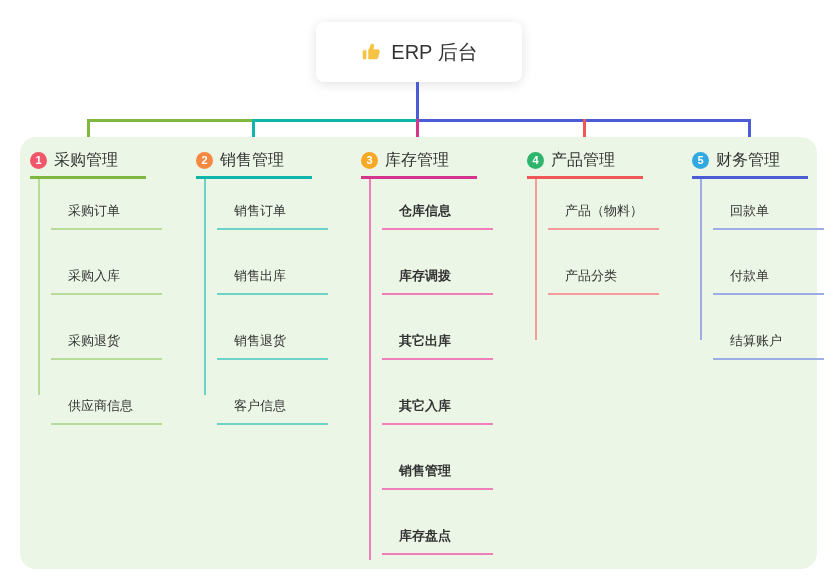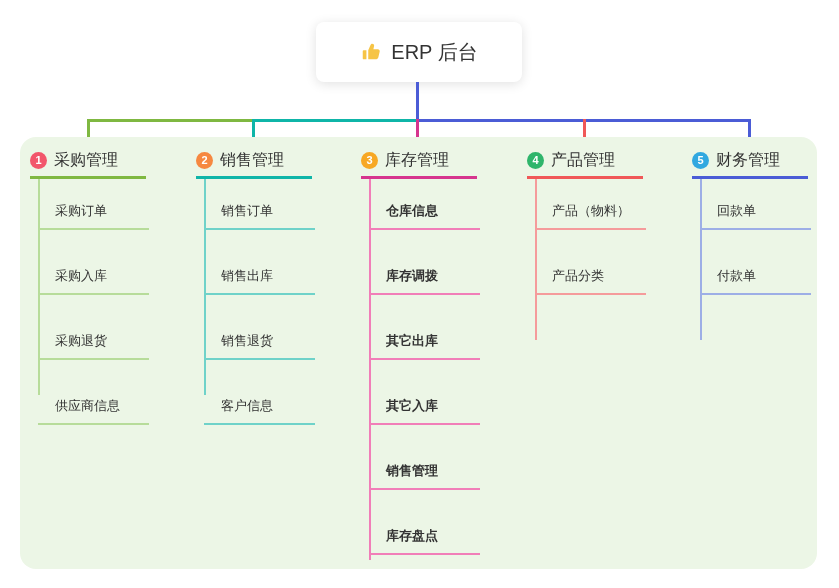--- a/index.html
+++ b/index.html
@@ -37,21 +37,21 @@
   .branch-label{font-size:16px;font-weight:500;color:#333;white-space:nowrap;text-align:right;}
   .badge{width:17px;height:17px;border-radius:50%;color:#fff;font-size:11px;font-weight:bold;
     line-height:17px;text-align:center;flex:0 0 17px;}
 
   .vline{position:absolute;left:8px;top:30px;width:2px;}
   .col1 .vline,.col2 .vline{height:216px;}
   .col3 .vline{height:381px;}
   .col4 .vline,.col5 .vline{height:161px;}
 
   .children{position:relative;}
-  .child{height:55px;display:flex;align-items:flex-end;margin-left:8px;width:fit-content;
+  .child{height:55px;display:flex;align-items:flex-end;margin-left:21px;width:fit-content;
     min-width:80px;padding:0 14px 8px 17px;border-bottom:2px solid #000;font-size:13px;
     color:#333;white-space:nowrap;cursor:pointer;box-sizing:content-box;}
   .children .child:first-child{height:41px;}
 
   
   .col1 .branch-header{border-color:#7fb841;} .col1 .badge{background:#f2566b;}
   .col1 .vline{background:#b7dc9a;} .col1 .child{border-color:#b7dc9a;}
   .col2 .branch-header{border-color:#0fb5a8;} .col2 .badge{background:#f68840;}
   .col2 .vline{background:#6fd2c9;} .col2 .child{border-color:#6fd2c9;}
   .col3 .branch-header{border-color:#d6358e;} .col3 .badge{background:#f7a824;}
@@ -182,16 +182,19 @@
       <span class="branch-label">财务管理</span>
     </div>
     <div class="vline"></div>
     <div class="children">
       <div class="child">
           <span>回款单</span>
         </div>
       <div class="child">
           <span>付款单</span>
         </div>
+      <div class="child">
+          <span>结算账户</span>
+        </div>
     </div>
   </div>
 
 </div>
 
 </body></html>

